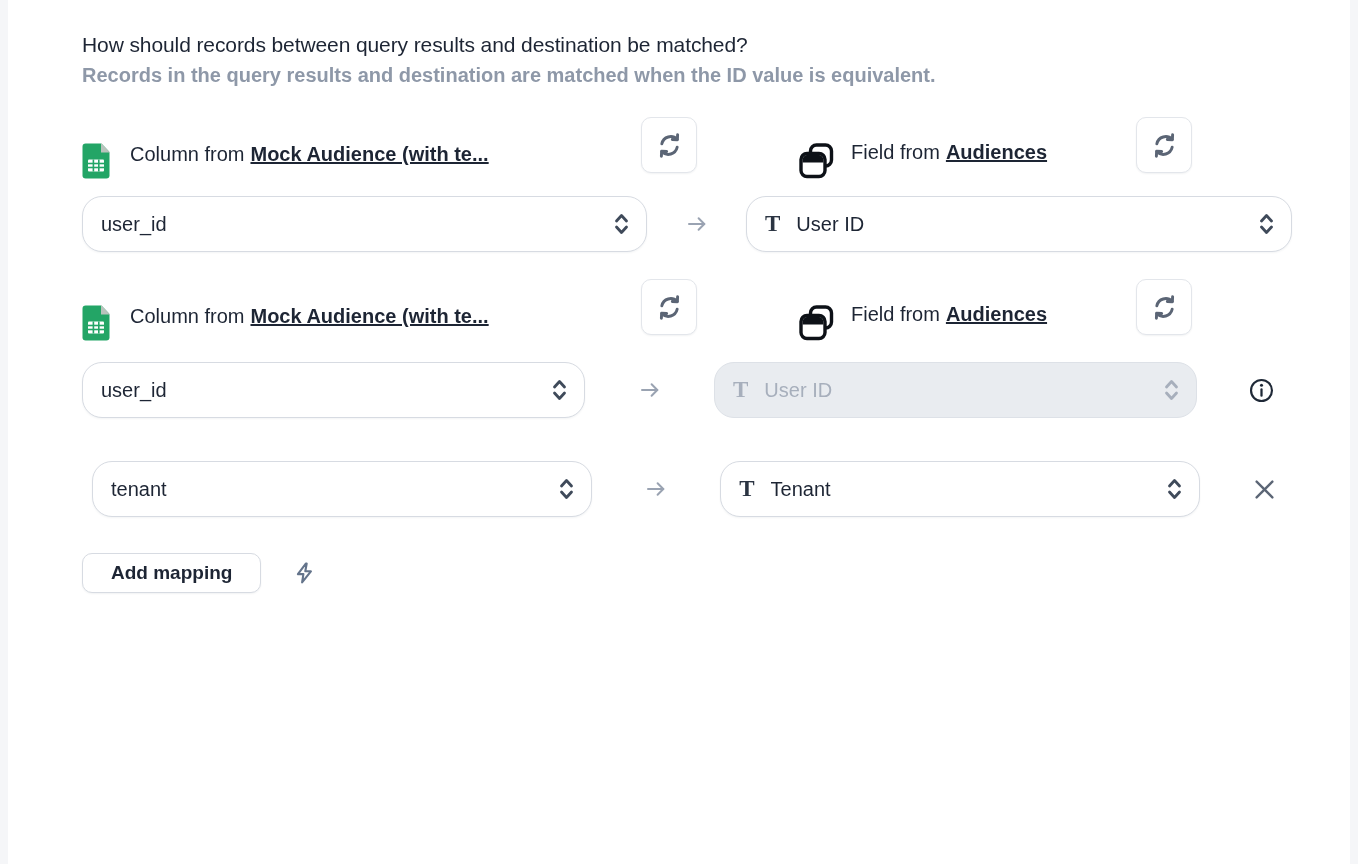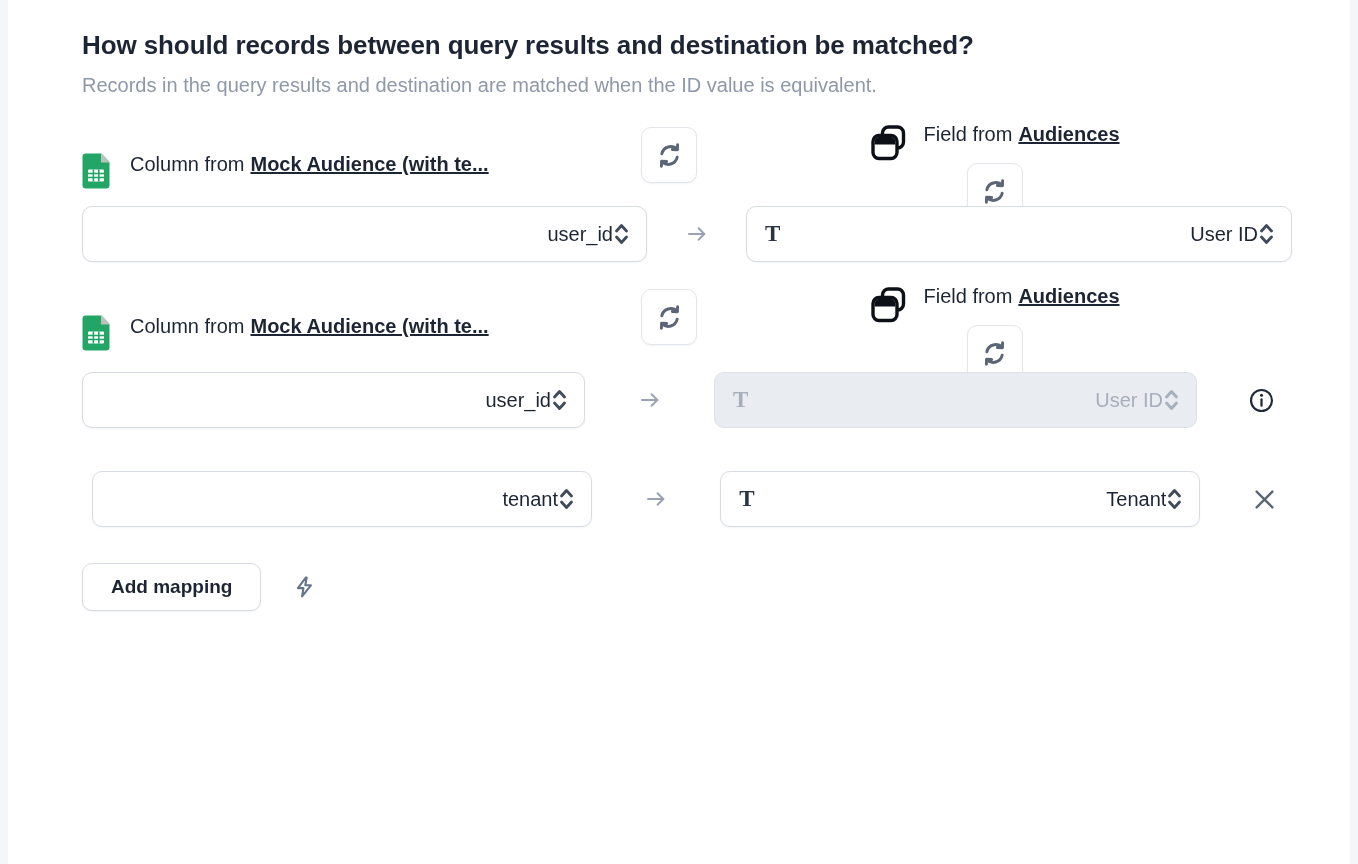--- a/index.html
+++ b/index.html
@@ -11,58 +11,57 @@
     position: relative;
     overflow: hidden;
   }
   .edge-strip { position: absolute; top: 0; bottom: 0; width: 8px; background: #f5f6f8; }
   .edge-strip.left { left: 0; }
   .edge-strip.right { right: 0; }
 
   .wrap { padding: 30px 66px 40px 82px; }
 
   .q-heading {
-    font-size: 26px; line-height: 30px; font-weight: 700;
+    font-size: 21px; line-height: 30px; font-weight: 400;
     color: #1d2534; letter-spacing: -0.1px;
   }
   .q-desc {
-    margin-top: 10px; font-size: 20px; line-height: 30px;
-    color: #8e98a8; font-weight: 400;
+    margin-top: 0; font-size: 20px; line-height: 30px;
+    color: #8e98a8; font-weight: 700;
   }
   .q-desc.two-line { line-height: 34px; max-width: 1060px; }
 
   
   .hdr-row { display: flex; align-items: center; height: 58px; margin-top: 26px; }
   .hdr-cell { display: flex; align-items: center; justify-content: space-between; }
   .hdr-cell.src { width: 615px; }
-  .hdr-cell.dst { width: 395px; margin-left: 100px; flex-direction: column; }
+  .hdr-cell.dst { width: 395px; margin-left: 100px; }
   .hdr-left { display: flex; align-items: flex-start; margin-top: 32px; }
   .hdr-text { display: flex; align-items: baseline; gap: 6px; font-size: 20px; color: #1d2534; white-space: nowrap; }
   .hdr-text .bold { font-weight: 700; text-decoration: underline; }
   .sheets-wrap { margin-right: 20px; display: flex; align-items: center; }
   .aud-wrap { margin-right: 14px; display: flex; align-items: center; }
 
   .refresh-btn {
     width: 56px; height: 56px; flex: 0 0 auto;
     background: #fff; border: 1px solid #e3e6eb; border-radius: 10px;
     display: flex; align-items: center; justify-content: center;
     box-shadow: 0 1px 2px rgba(20,30,50,0.06);
     cursor: pointer;
   }
 
   
   .map-row { display: flex; align-items: center; height: 56px; }
   .sel {
     height: 56px; background: #fff;
-    border: 1px solid #d7dbe2; border-radius: 10px;
+    border: 1px solid #d7dbe2; border-radius: 20px;
     display: flex; align-items: center;
     padding: 0 16px 0 18px;
     box-shadow: 0 1px 2px rgba(20,30,50,0.05);
     cursor: pointer;
-    text-align: right;
   }
   .sel .sel-label { font-size: 20px; color: #1d2534; flex: 1 1 auto; white-space: nowrap; overflow: hidden; }
   .sel .t-glyph {
     font-family: "Liberation Serif", serif; font-weight: 700;
     font-size: 23px; color: #2b3442; margin-right: 16px; flex: 0 0 auto;
   }
   .sel.disabled { background: #e9ecf0; border-color: #dde1e7; box-shadow: none; }
   .sel.disabled .sel-label, .sel.disabled .t-glyph { color: #a7afbc; }
 
   .arrow-zone { display: flex; align-items: center; justify-content: center; }
@@ -76,21 +75,21 @@
   .s2 .sel.src { width: 503px; }
   .s2 .arrow-zone { width: 129px; }
   .s2 .sel.dst { width: 483px; }
 
   .row-gap-a { margin-top: 26px; }
   .row-gap-b { margin-top: 43px; padding-left: 10px; }
   .row-sel1 { margin-top: 22px; }
 
   .btn-row { margin-top: 36px; display: flex; align-items: center; }
   .add-btn {
-    height: 48px; padding: 0 28px; background: #fff;
+    height: 40px; padding: 0 28px; background: #fff;
     border: 1px solid #d7dbe2; border-radius: 10px;
     box-shadow: 0 1px 2px rgba(20,30,50,0.06);
     font-family: "Liberation Sans", sans-serif;
     font-size: 19px; font-weight: 700; color: #1d2534;
     cursor: pointer;
   }
   .bolt-wrap { margin-left: 32px; display: flex; align-items: center; cursor: pointer; }
 
   .icon-btn-bare { background: none; border: none; cursor: pointer; display: flex; align-items: center; }
 

